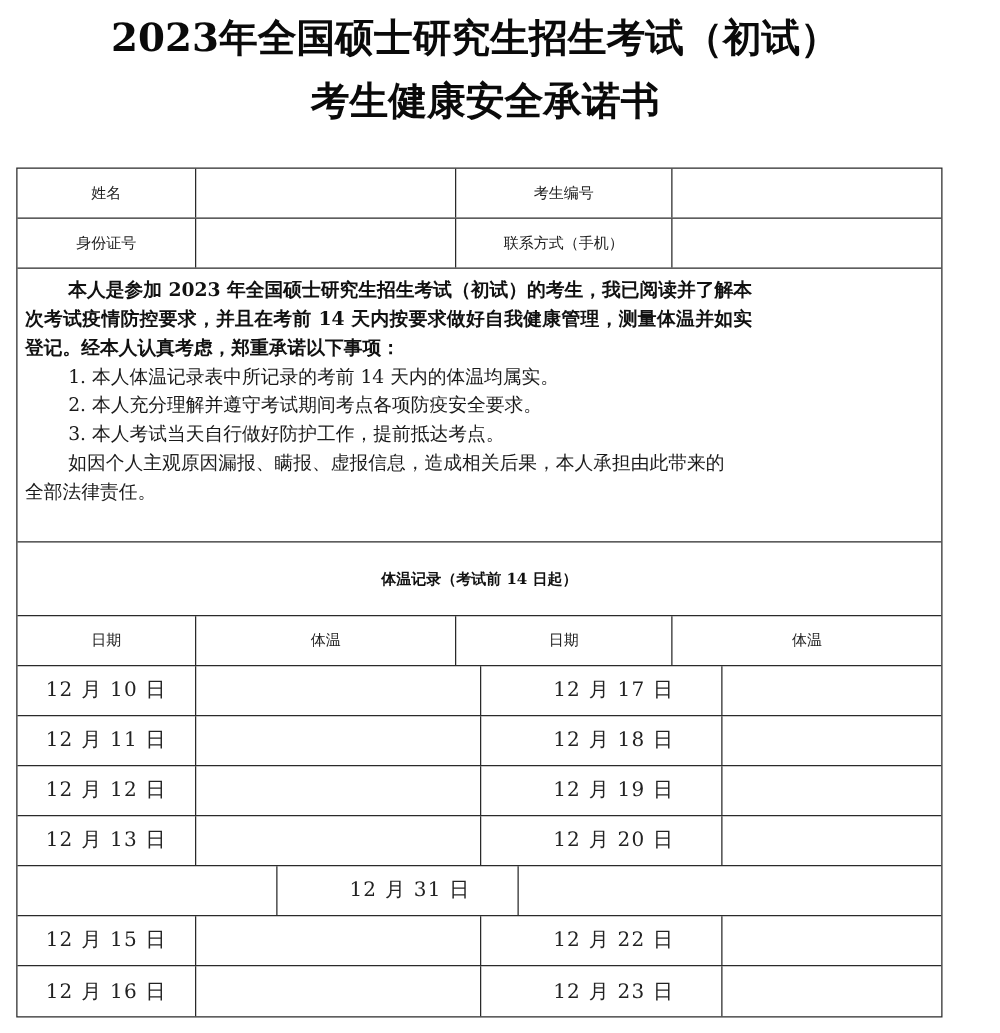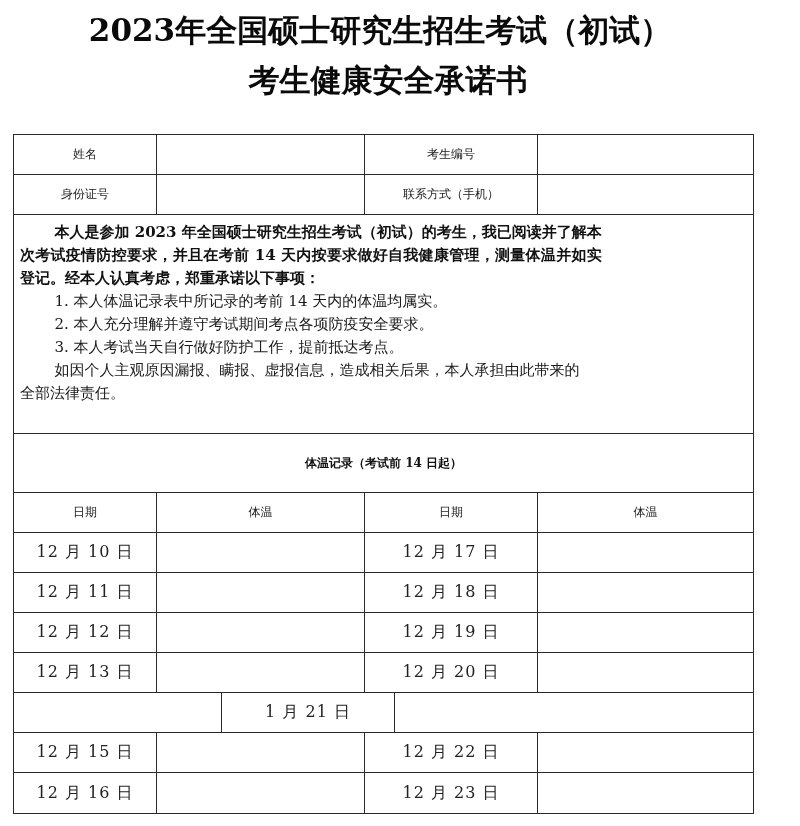--- a/index.html
+++ b/index.html
@@ -42,21 +42,21 @@
     .statement p { margin: 0; }
     .bold { font-weight: bold; color: #111; }
     .indent { text-indent: 2.3em; }
     .justify { text-align: justify; text-align-last: justify; }
 
     .temp-title {
       height: 58px; display: flex; align-items: center; justify-content: center;
       font-weight: bold; font-size: 12px; color: #111;
     }
     .head-row { height: 40px; }
-    .date-row { height: 40px; }
+    .date-row { height: 40px; gap: 20px; }
     .date-cell { font-size: 16px; letter-spacing: 1px; }
   </style>
 </head>
 <body>
 
 <div class="title l1">2023年全国硕士研究生招生考试（初试）</div>
 <div class="title l2">考生健康安全承诺书</div>
 
 <div class="form">
 
@@ -117,21 +117,21 @@
     <div class="cell c4"></div>
   </div>
   <div class="row date-row">
     <div class="cell c1 date-cell">12 月 13 日</div>
     <div class="cell c2"></div>
     <div class="cell c3 date-cell">12 月 20 日</div>
     <div class="cell c4"></div>
   </div>
   <div class="row date-row">
     <div class="cell c2"></div>
-    <div class="cell c3 date-cell">1 月 21 日</div>
+    <div class="cell c3 date-cell">12 月 31 日</div>
     <div class="cell c4"></div>
   </div>
   <div class="row date-row">
     <div class="cell c1 date-cell">12 月 15 日</div>
     <div class="cell c2"></div>
     <div class="cell c3 date-cell">12 月 22 日</div>
     <div class="cell c4"></div>
   </div>
   <div class="row date-row">
     <div class="cell c1 date-cell">12 月 16 日</div>

